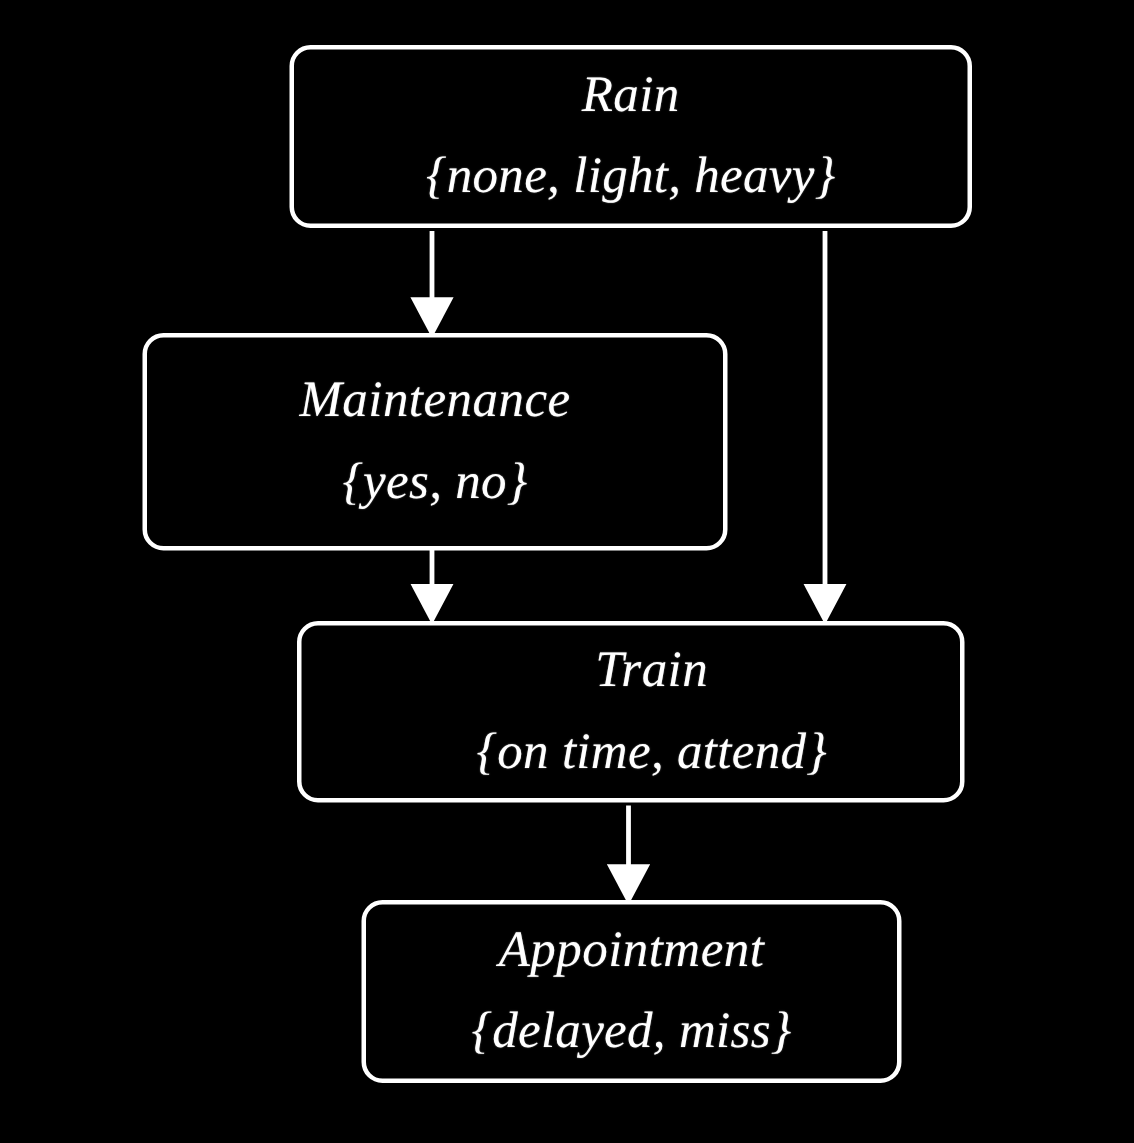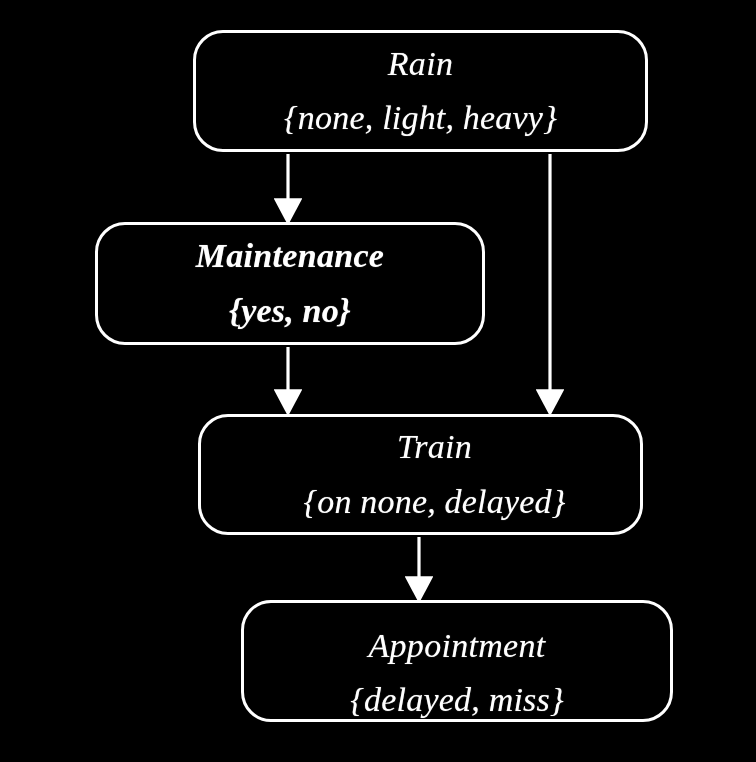--- a/index.html
+++ b/index.html
@@ -21,21 +21,21 @@
     top: 0;
     width: 756px;
     height: 762px;
     pointer-events: none;
   }
   .node {
     position: absolute;
     box-sizing: border-box;
     background: #000000;
     border: 3px solid #ffffff;
-    border-radius: 30px;
+    border-radius: 14px;
     display: flex;
     flex-direction: column;
     align-items: center;
     justify-content: center;
     font-family: "Liberation Serif", "DejaVu Serif", serif;
     font-style: italic;
     color: #ffffff;
     text-align: center;
     line-height: 1.12;
     text-shadow: 0 0 1px rgba(255,255,255,0.55);
@@ -46,23 +46,23 @@
     white-space: nowrap;
   }
   .node-values {
     font-size: 34px;
     letter-spacing: 0.2px;
     white-space: nowrap;
     margin-top: 16px;
   }
   
   #node-rain        { left: 193px; top: 30px;  width: 455px; height: 122px; }
-  #node-maintenance { left: 95px;  top: 222px; width: 390px; height: 123px; font-weight: bold; }
+  #node-maintenance { left: 95px;  top: 222px; width: 390px; height: 145px; }
   #node-train       { left: 198px; top: 414px; width: 445px; height: 121px; padding-left: 28px; }
-  #node-appointment { left: 241px; top: 600px; width: 432px; height: 122px; justify-content: flex-end; }
+  #node-appointment { left: 241px; top: 600px; width: 360px; height: 122px; }
 </style>
 </head>
 <body>
 
 <div id="canvas">
 
   <svg id="edge-layer" viewBox="0 0 756 762" width="756" height="762">
     <defs>
       <marker id="arrowhead" markerWidth="9" markerHeight="9" refX="1.2" refY="4.5" orient="auto" markerUnits="strokeWidth">
         <path d="M0,0 L0,9 L8.5,4.5 z" fill="#ffffff"></path>
@@ -83,21 +83,21 @@
     <div class="node-values">{none, light, heavy}</div>
   </div>
 
   <div class="node" id="node-maintenance">
     <div class="node-title">Maintenance</div>
     <div class="node-values">{yes, no}</div>
   </div>
 
   <div class="node" id="node-train">
     <div class="node-title">Train</div>
-    <div class="node-values">{on none, delayed}</div>
+    <div class="node-values">{on time, attend}</div>
   </div>
 
   <div class="node" id="node-appointment">
     <div class="node-title">Appointment</div>
     <div class="node-values">{delayed, miss}</div>
   </div>
 
 </div>
 
 </body></html>

